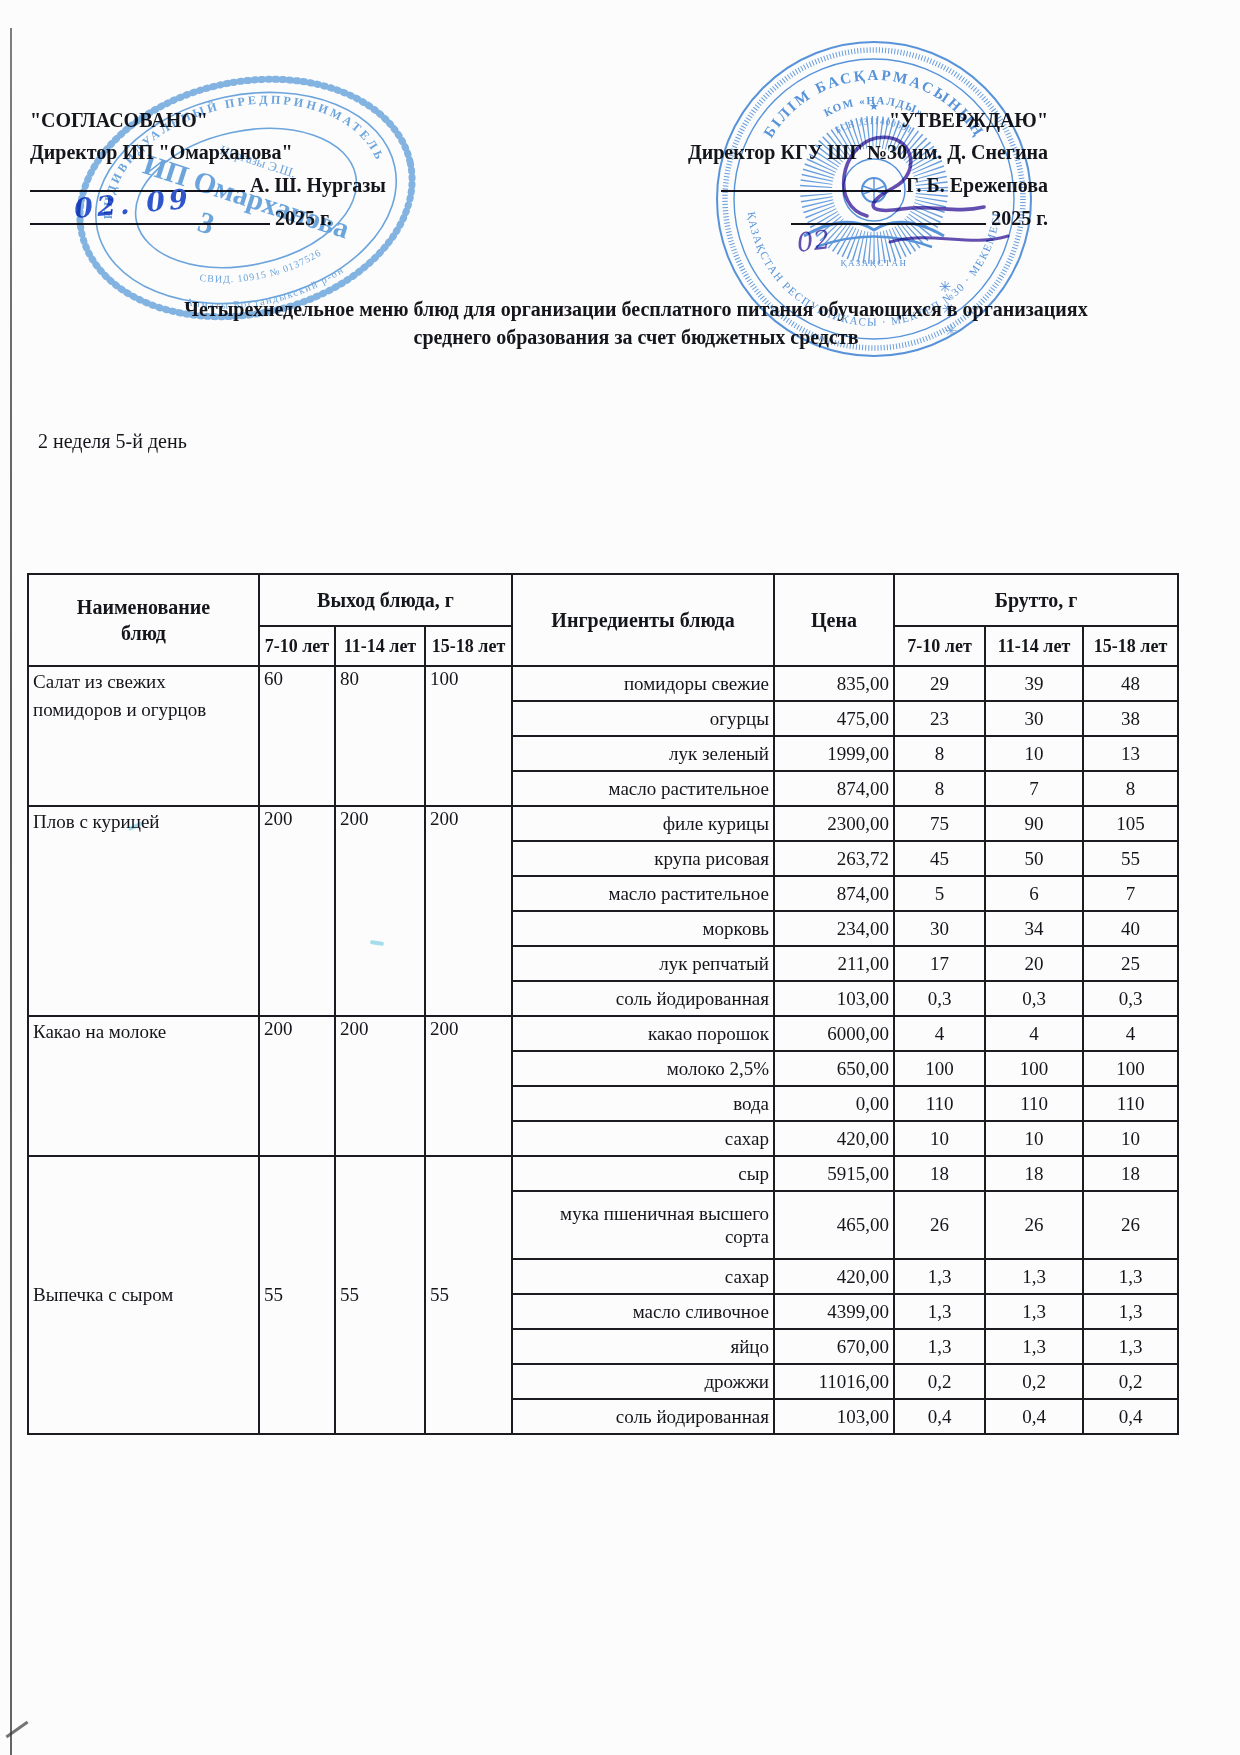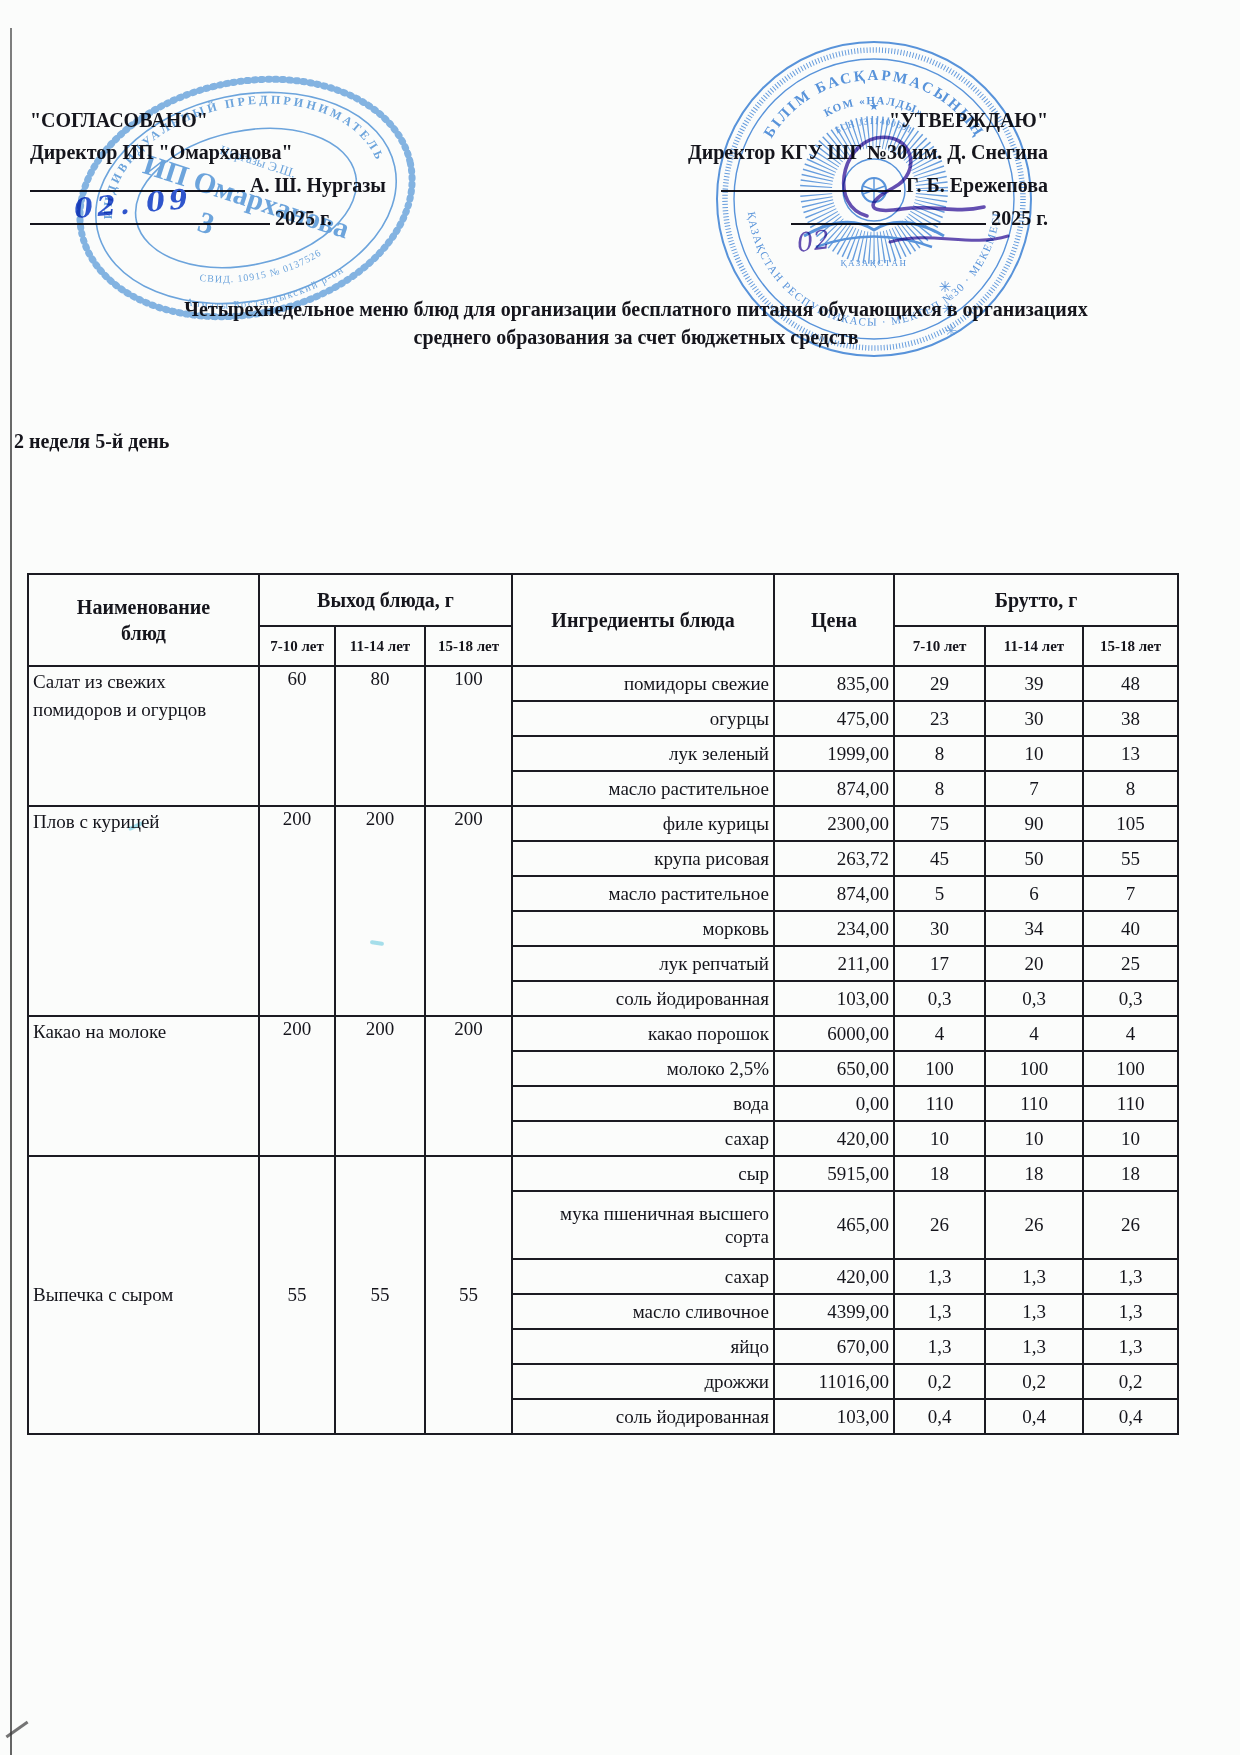--- a/index.html
+++ b/index.html
@@ -44,45 +44,45 @@
   }
 
   
   .stamp{position:absolute;mix-blend-mode:multiply;pointer-events:none;}
   .stamp-left{left:68px;top:72px;width:356px;height:252px;opacity:.8;transform:rotate(-12deg);z-index:3;}
   .stamp-right{left:713px;top:38px;width:322px;height:322px;opacity:.85;z-index:3;}
   .signature-svg{position:absolute;left:772px;top:118px;width:262px;height:146px;z-index:4;mix-blend-mode:multiply;}
 
   
   .doc-title{position:absolute;top:296px;left:16px;width:100%;text-align:center;font-weight:bold;font-size:20px;line-height:27.5px;z-index:2;}
-  .doc-subtitle{position:absolute;top:430px;left:14px;font-weight:bold;font-size:20px;z-index:2;}
+  .doc-subtitle{position:absolute;top:430px;left:38px;font-weight:normal;font-size:20px;z-index:2;}
 
   
   .menu-table{
     position:absolute;top:573px;left:27px;
     border-collapse:collapse;table-layout:fixed;
     width:1150px;
     font-size:19px;
     z-index:2;
   }
   .menu-table th,.menu-table td{
     border:2px solid #1b1b22;
     padding:1px 4px;
     overflow:hidden;
   }
   .menu-table{border:2px solid #c2410c;}
   thead th{font-weight:bold;text-align:center;vertical-align:middle;font-size:20px;}
   .hrow1{height:52px;}
   .hrow2{height:40px;}
   .th-dish{white-space:pre-line;line-height:26px;}
-  .age{font-size:15px;font-weight:bold;margin-left:19px;}
+  .age{font-size:18px;font-weight:bold;margin-left:19px;}
   tbody td{height:31px;}
   .tall-row td{height:64px;}
   .dish-name-cell{vertical-align:top;text-align:left;padding:2px 4px 2px 6px;line-height:28px;}
-  .output-cell{vertical-align:top;text-align:center;padding-top:3px;}
+  .output-cell{vertical-align:top;padding-top:3px;}
   .v-mid{vertical-align:middle;padding-top:0;}
   .ingredient-cell{text-align:right;padding-left:7px;line-height:23px;}
   .price-cell{text-align:right;padding-right:18px;}
   .brutto-cell{text-align:center;}
 </style>
 </head>
 <body>
 
 <div class="page">
 

